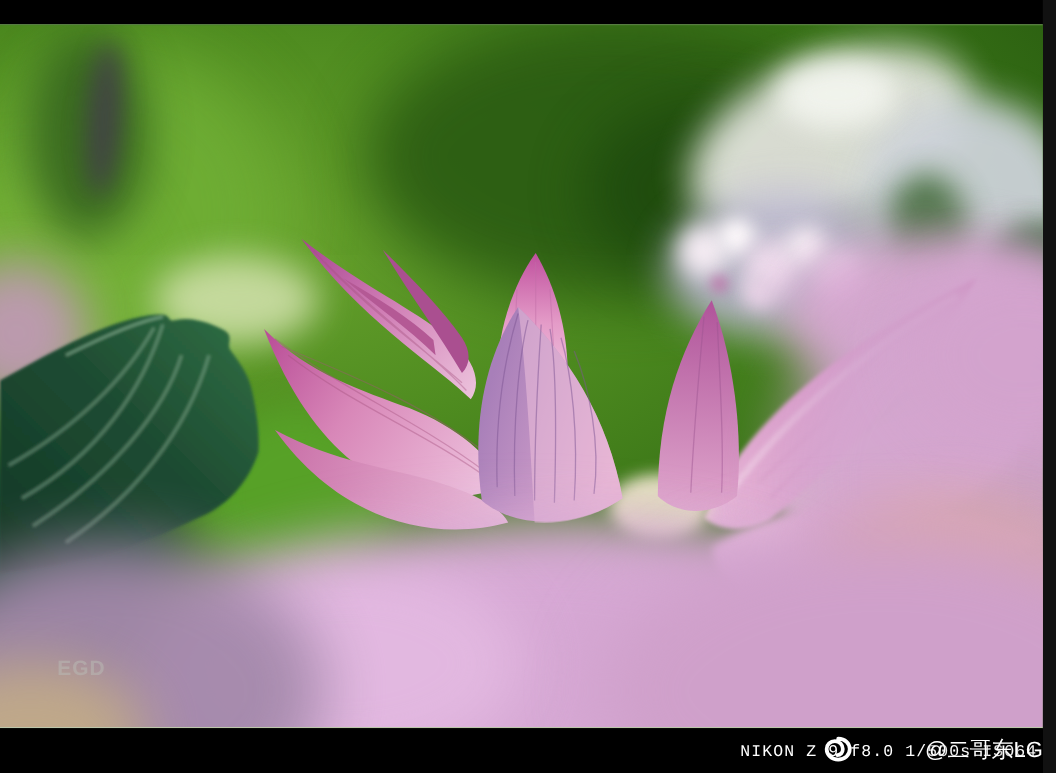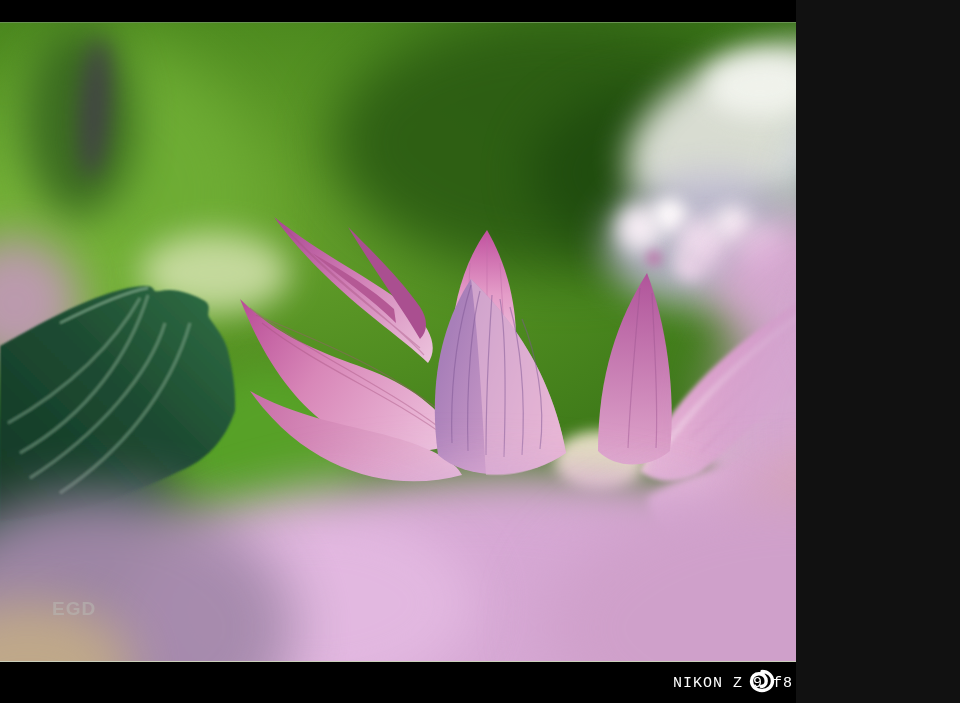--- a/index.html
+++ b/index.html
@@ -1,17 +1,17 @@
 <!DOCTYPE html>
 <html style="--green-bright: #5b9626; --green-dark: #27590f; --leaf-dark-green: #1d4a31; --petal-pink-light: #eec3de; --petal-pink-deep: #c2569c; --petal-magenta-tip: #ab4a8e; --white-petal-blur: #d9dcd4; --lavender-blur: #bdb7cf; --foreground-pink: #d2a3d0; --foreground-purple: #a089a8; --foreground-beige: #c2ab87; --bar-color: #000000; --edge-line-color: #d8d2cc; --corner-text-color: #b9b9b4; --text-color: #ffffff;"><head>
 <meta charset="utf-8">
 <style>
   html,body{margin:0;padding:0;background:#111;}
   .frame{
-    position:relative;width:796px;height:703px;overflow:hidden;
+    position:relative;width:948px;height:703px;overflow:hidden;
     background:var(--bar-color,#000);
     font-family:"Liberation Sans",sans-serif;
   }
   
   .photo{
     position:absolute;left:0;top:22px;width:960px;height:640px;
     overflow:hidden;box-sizing:border-box;
     border-top:1px solid rgba(190,190,190,.35);
     border-bottom:1px solid rgba(228,222,216,.85);
     background:#3c7a18;

